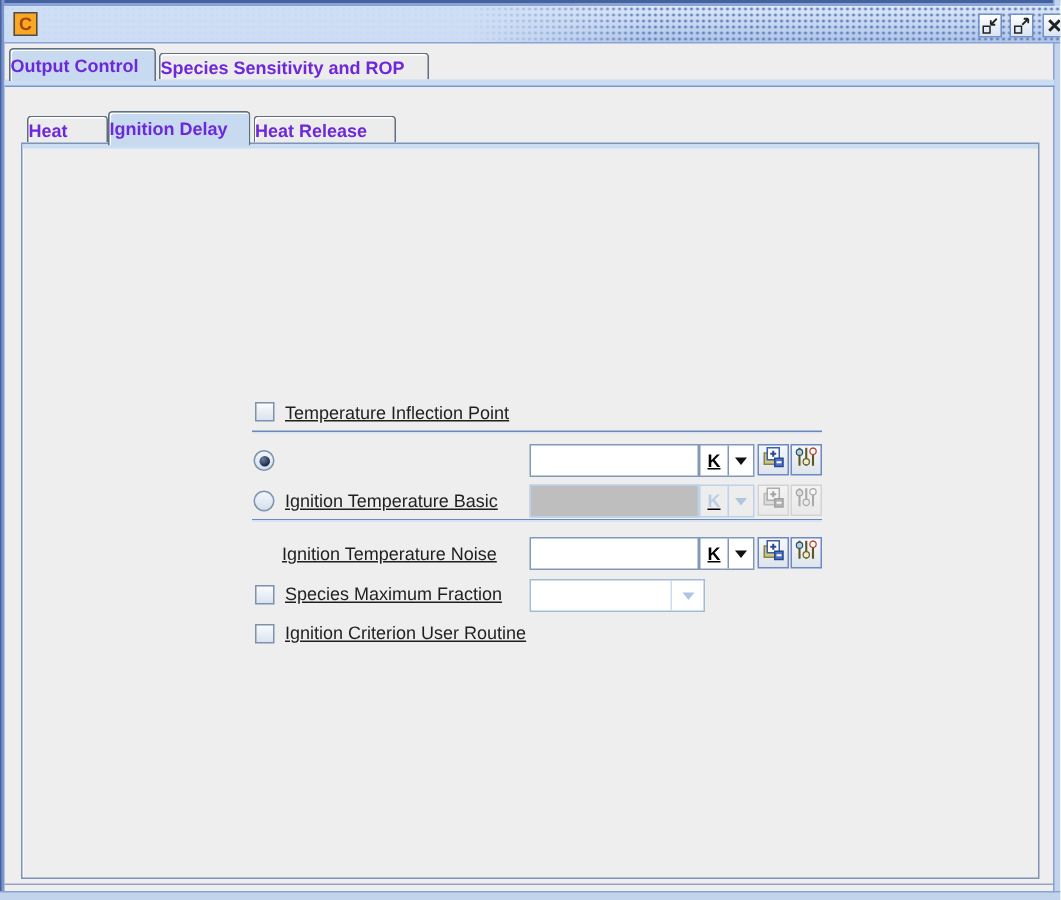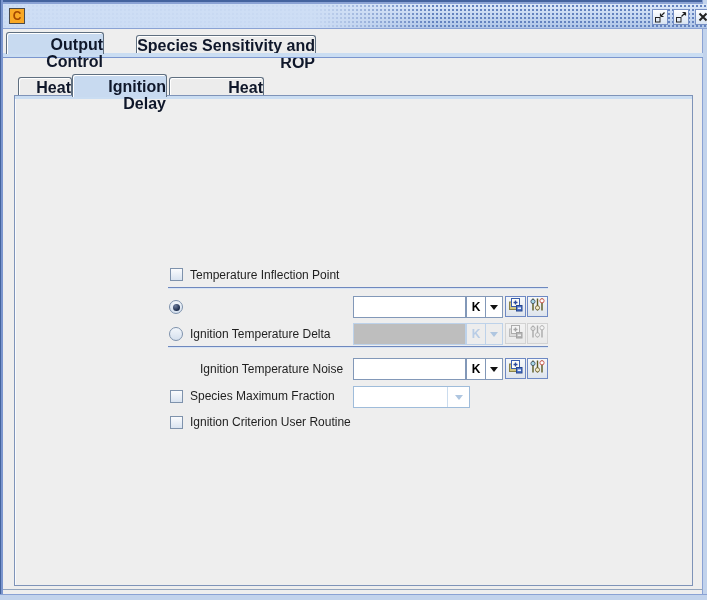--- a/index.html
+++ b/index.html
@@ -30,39 +30,39 @@
     font-size:12px;font-weight:bold;color:#000;white-space:pre;}
   .win-btn{position:absolute;top:5px;width:16px;height:16px;box-sizing:border-box;
     background:linear-gradient(180deg,#FDFEFF,#D9E4F2);border:1px solid #7790C4;}
   .win-btn svg{display:block;}
   .btn-min{left:649px;}
   .btn-max{left:670px;}
   .btn-close{left:692px;}
 
   
   .tab{position:absolute;box-sizing:border-box;border:1px solid #5F6F80;border-bottom:none;
-    border-radius:3px 3px 0 0;font-size:16px;font-weight:bold;color:#0f172a;text-align:right;
+    border-radius:3px 3px 0 0;font-size:12px;font-weight:bold;color:#6d28d9;text-align:left;
     box-shadow:inset 1px 1px 0 #FFFFFF;background:#ECECEC;cursor:default;}
   .tab .tab-label{display:block;line-height:17px;}
   .tab.selected{background:#C8DAF0;z-index:3;}
   .outer-strip{position:absolute;left:3px;top:53px;width:700px;height:5px;background:#CADDF2;
     border-bottom:1px solid #7B96CE;box-sizing:border-box;z-index:1;}
   .otab1{left:6px;top:32px;width:98px;height:22px;padding-top:3px;}
-  .otab2{left:106px;top:35px;width:180px;height:18px;padding-top:1px;margin-left:30px;}
+  .otab2{left:106px;top:35px;width:180px;height:18px;padding-top:1px;}
   .itab1{left:18px;top:77px;width:54px;height:18px;padding-top:1px;}
   .itab2{left:72px;top:74px;width:95px;height:23px;padding-top:3px;}
   .itab3{left:169px;top:77px;width:95px;height:18px;padding-top:1px;}
 
   
   .inner-panel{position:absolute;left:14px;top:95px;width:679px;height:491px;box-sizing:border-box;
     background:#EEEEEE;border:1px solid #7E93B8;box-shadow:inset 1px 1px 0 #F8FAFD;z-index:2;}
   .inner-strip{position:absolute;left:15px;top:96px;width:677px;height:3px;background:#CADDF2;z-index:2;}
 
   
-  .fw{position:absolute;z-index:4;}
+  .fw{position:absolute;z-index:4;text-decoration:underline;}
   .form-label{font-size:12px;color:#1F1F1F;height:22px;line-height:22px;white-space:nowrap;}
   .checkbox{width:13px;height:13px;box-sizing:border-box;border:1px solid #7E92AC;
     background:linear-gradient(180deg,#FAFBFD,#D9E3F0);}
   .radio{width:14px;height:14px;box-sizing:border-box;border:1px solid #7E92AC;border-radius:50%;
     background:linear-gradient(180deg,#F2F6FB,#D5E0EE);}
   .radio .dot{display:none;}
   .radio.selected .dot{display:block;width:7px;height:7px;border-radius:50%;
     background:radial-gradient(circle at 35% 30%,#6E7E9E,#1B2B4A 70%);margin:2.5px auto 0;}
   .separator{height:2px;background:linear-gradient(180deg,#6E88BE 50%,#D8E4F4 50%);}
 
@@ -179,21 +179,21 @@
       <svg width="15" height="15" viewBox="0 0 15 15">
         <path d="M3 1.5 V13.5 M7.5 1.5 V13.5 M12 1.5 V13.5" stroke="#5A5A20" stroke-width="1.4" fill="none"></path>
         <circle cx="3" cy="4.5" r="2.1" fill="#A8D8E8" stroke="#3A4A5A" stroke-width="0.8"></circle>
         <circle cx="7.5" cy="10.8" r="2.1" fill="#F2ECC8" stroke="#6A5A2A" stroke-width="0.8"></circle>
         <circle cx="12" cy="3.8" r="2.1" fill="#FFFFFF" stroke="#C0392B" stroke-width="0.8"></circle>
       </svg>
     </span>
   </div>
 
   <div class="fw radio" style="left:169px;top:327px;"></div>
-  <span class="fw form-label" style="left:190px;top:323px;">Ignition Temperature Delta</span>
+  <span class="fw form-label" style="left:190px;top:323px;">Ignition Temperature Basic</span>
   <input class="fw tfield disabled" style="left: 353px; top: 323px;" disabled="" value="">
   <div class="fw unit-combo disabled" style="left:466px;top:323px;">
     <span class="uval">K</span>
     <span class="uarr">
         <span class="tri"></span>
       </span>
   </div>
   <div class="fw icon-btn disabled" style="left:505px;top:323px;">
     <span>
       <svg width="15" height="15" viewBox="0 0 15 15">
@@ -211,21 +211,21 @@
         <path d="M3 1.5 V13.5 M7.5 1.5 V13.5 M12 1.5 V13.5" stroke="#5A5A20" stroke-width="1.4" fill="none"></path>
         <circle cx="3" cy="4.5" r="2.1" fill="#A8D8E8" stroke="#3A4A5A" stroke-width="0.8"></circle>
         <circle cx="7.5" cy="10.8" r="2.1" fill="#F2ECC8" stroke="#6A5A2A" stroke-width="0.8"></circle>
         <circle cx="12" cy="3.8" r="2.1" fill="#FFFFFF" stroke="#C0392B" stroke-width="0.8"></circle>
       </svg>
     </span>
   </div>
 
   <div class="fw separator" style="left:168px;top:346px;width:380px;"></div>
 
-  <span class="fw form-label" style="left:200px;top:358px;">Ignition Temperature Noise</span>
+  <span class="fw form-label" style="left:188px;top:358px;">Ignition Temperature Noise</span>
   <input class="fw tfield" style="left: 353px; top: 358px;" value="">
   <div class="fw unit-combo" style="left:466px;top:358px;">
     <span class="uval">K</span>
     <span class="uarr">
         <span class="tri"></span>
       </span>
   </div>
   <div class="fw icon-btn" style="left:505px;top:358px;">
     <span>
       <svg width="15" height="15" viewBox="0 0 15 15">

